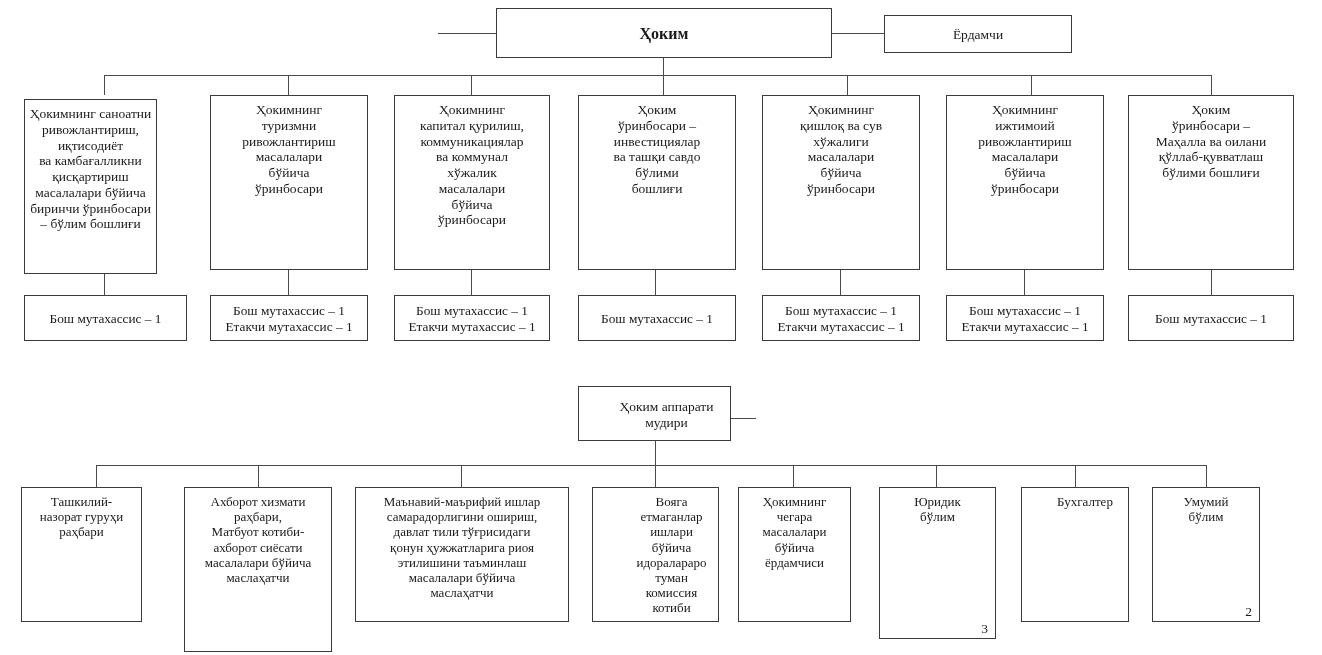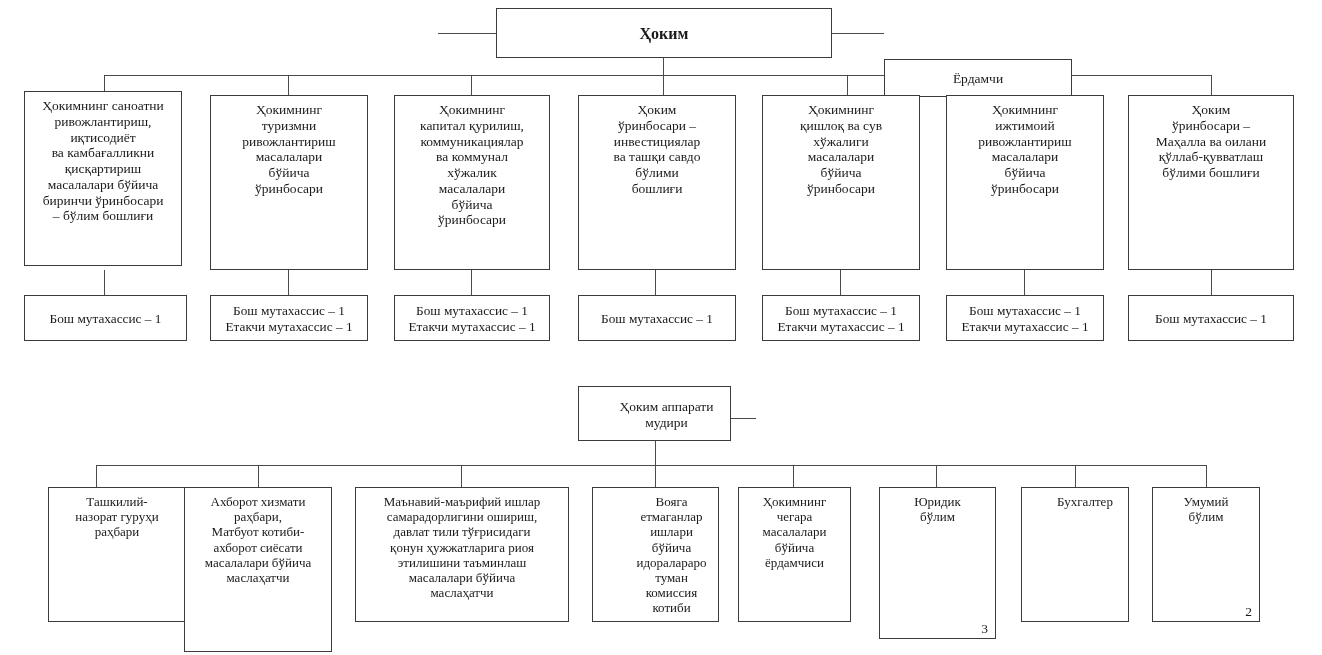--- a/index.html
+++ b/index.html
@@ -63,40 +63,40 @@
 </head>
 <body>
 
 <div id="chart-root">
 
   <div class="box head mid-align" style="left:496px; top:8px; width:336px; height:50px;">
     <span class="txt">Ҳоким</span>
   </div>
 
 
-  <div class="box lvl1 mid-align" style="left:884px; top:15px; width:188px; height:38px;margin-top:44px;">
+  <div class="box lvl1 mid-align" style="left:884px; top:15px; width:188px; height:38px;">
     <span class="txt">Ёрдамчи</span>
   </div>
 
   <div class="ln h" style="left:438px; top:33px; width:58px;"></div>
   <div class="ln h" style="left:832px; top:33px; width:52px;"></div>
 
   <div class="ln v" style="left:663px; top:58px; height:17px;"></div>
 
   <div class="ln h" style="left:104px; top:75px; width:1107px;"></div>
 
   <div class="ln v" style="left:104px; top:75px; height:20px;"></div>
   <div class="ln v" style="left:288px; top:75px; height:20px;"></div>
   <div class="ln v" style="left:471px; top:75px; height:20px;"></div>
   <div class="ln v" style="left:663px; top:75px; height:20px;"></div>
   <div class="ln v" style="left:847px; top:75px; height:20px;"></div>
   <div class="ln v" style="left:1031px; top:75px; height:20px;"></div>
   <div class="ln v" style="left:1211px; top:75px; height:20px;"></div>
 
-  <div class="box lvl1 top-align" style="left:24px; top:91px; width:158px; height:175px;">
+  <div class="box lvl1 top-align" style="left:24px; top:99px; width:133px; height:175px;">
     <span class="txt">Ҳокимнинг саноатни
 ривожлантириш,
 иқтисодиёт
 ва камбағалликни
 қисқартириш
 масалалари бўйича
 биринчи ўринбосари
 – бўлим бошлиғи</span>
   </div>
   <div class="box lvl1 top-align" style="left:210px; top:95px; width:158px; height:175px;">
@@ -195,21 +195,21 @@
 
   <div class="ln v" style="left:96px; top:465px; height:22px;"></div>
   <div class="ln v" style="left:258px; top:465px; height:22px;"></div>
   <div class="ln v" style="left:461px; top:465px; height:22px;"></div>
   <div class="ln v" style="left:655px; top:465px; height:22px;"></div>
   <div class="ln v" style="left:793px; top:465px; height:22px;"></div>
   <div class="ln v" style="left:936px; top:465px; height:22px;"></div>
   <div class="ln v" style="left:1075px; top:465px; height:22px;"></div>
   <div class="ln v" style="left:1206px; top:465px; height:22px;"></div>
 
-  <div class="box lvl3 top-align" style="left:48px; top:487px; width:138px; height:135px;">
+  <div class="box lvl3 top-align" style="left:21px; top:487px; width:121px; height:135px;">
     <span class="txt">Ташкилий-
 назорат гуруҳи
 раҳбари</span>
   </div>
 
   <div class="box lvl3 top-align" style="left:184px; top:487px; width:148px; height:165px;font-family:Liberation Serif, serif;">
     <span class="txt">Ахборот хизмати
 раҳбари,
 Матбуот котиби-
 ахборот сиёсати

